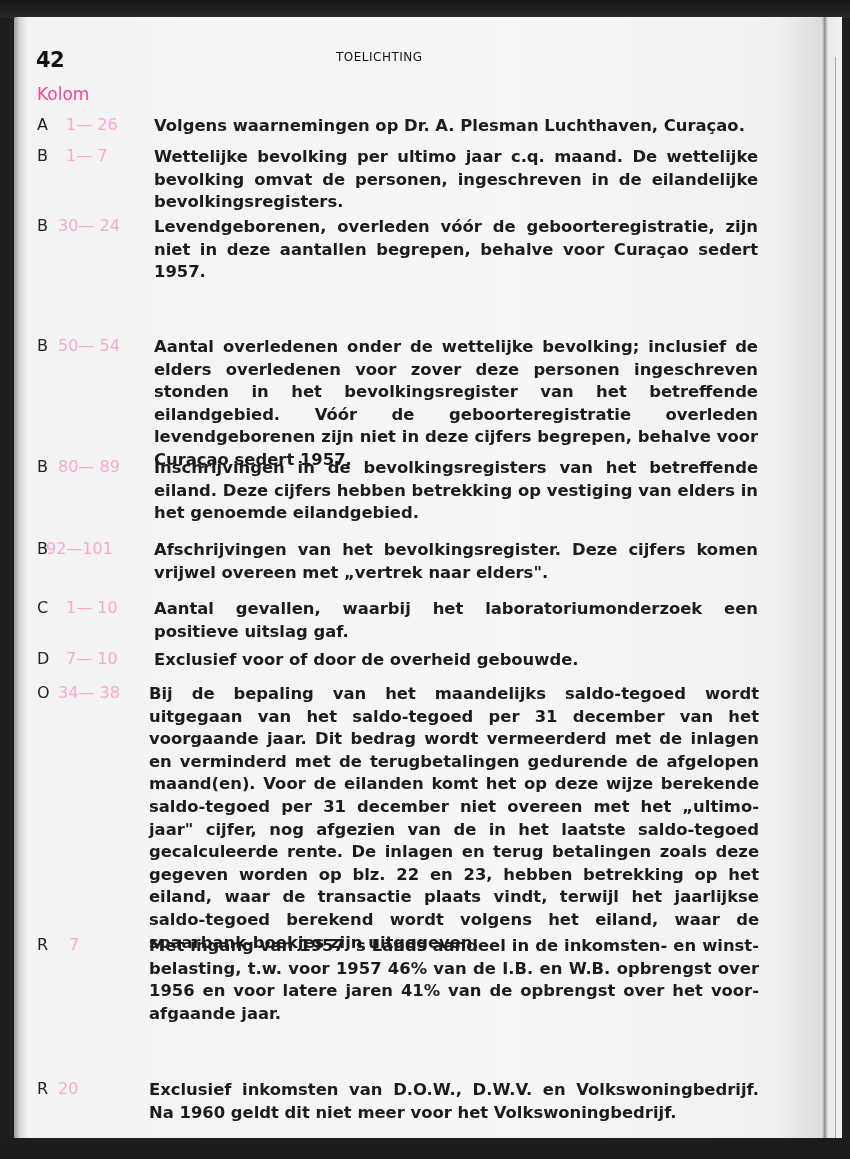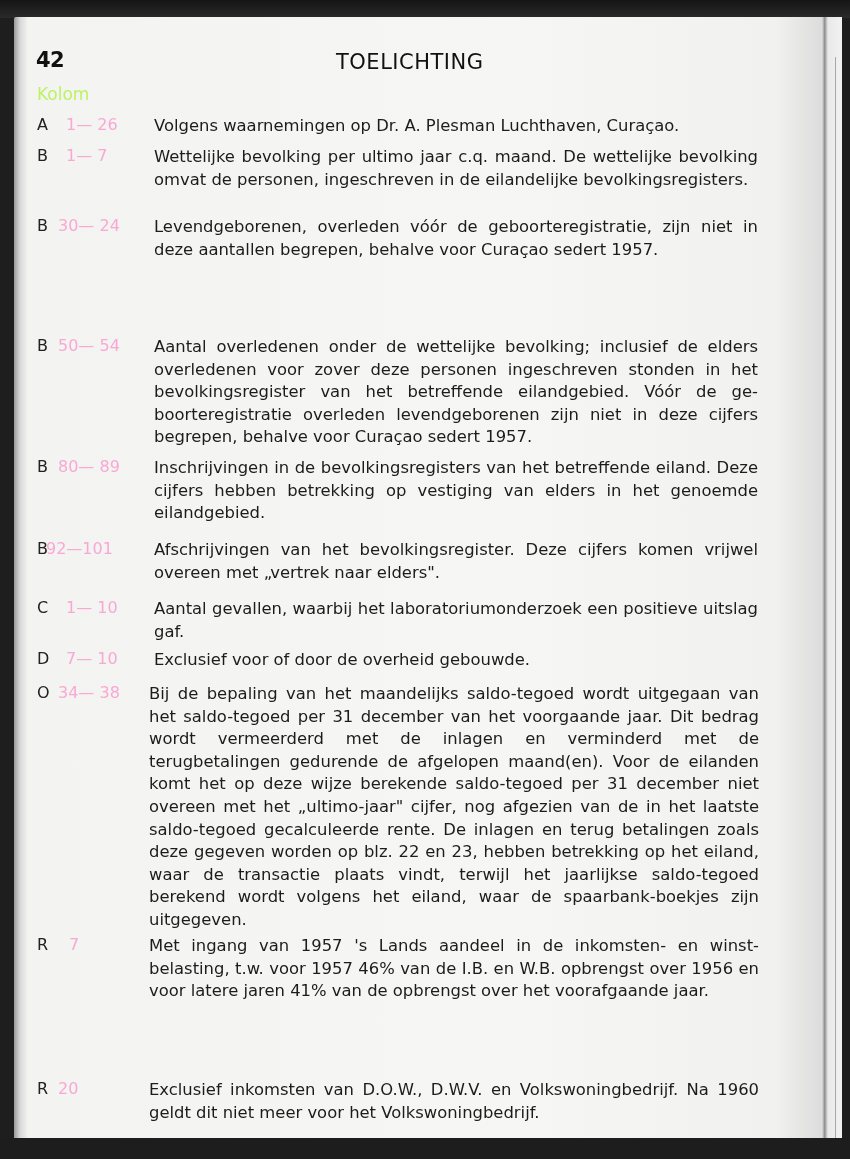--- a/index.html
+++ b/index.html
@@ -29,44 +29,44 @@
   }
   .header {
     position: absolute; left: 36px; top: 48px; width: 760px; height: 30px; text-decoration: underline;
   }
   .page-number {
     position: absolute; left: 0; top: 0;
     font-size: 21px; font-weight: bold; letter-spacing: -0.5px; color: #111;
   }
   .running-title {
     position: absolute; left: 300px; top: 2px;
-    font-size: 21px; letter-spacing: 0.5px; color: #111;
+    font-size: 12px; letter-spacing: 0.5px; color: #111;
   }
   .kolom-label {
     position: absolute; left: 37px; top: 84px;
-    font-size: 17px; color: #bef264;
+    font-size: 17px; color: #ec4899;
   }
   .note {
     position: absolute; left: 0; width: 850px;
   }
   .note .code {
     position: absolute; left: 37px; top: 0;
     font-size: 16px; color: #222; white-space: nowrap;
   }
   .note .range {
     position: absolute; top: 0;
     font-size: 16px; color: #f9a8d4; white-space: nowrap;
   }
   .note .text {
     position: absolute; left: 154px; top: 0; width: 604px;
     font-size: 16.4px; line-height: 22.6px; color: #1c1c1c;
     text-align: justify; hyphens: manual;
   }
   .note .text.wide { left: 149px; width: 610px; }
-  .note .text p { margin: 0; }
+  .note .text p { margin: 0; font-weight: bold; }
   .note .text p + p { margin-top: 16px; }
 </style>
 </head>
 <body>
 
 <div class="scan-top"></div>
 
 <div class="page">
   <div class="page-edge-right"></div>
 </div>

